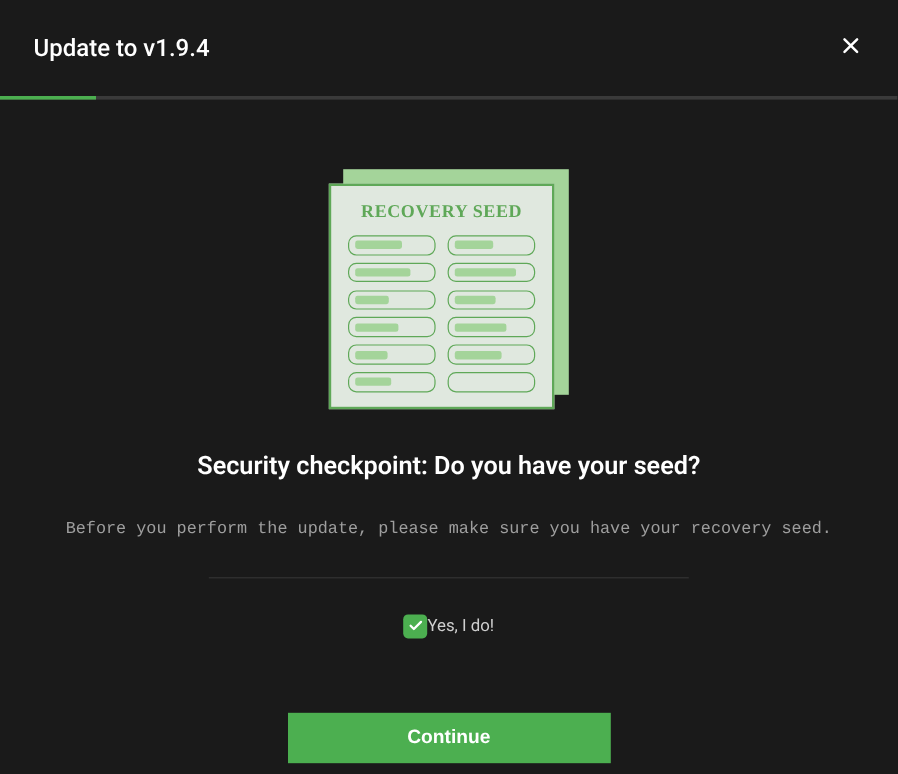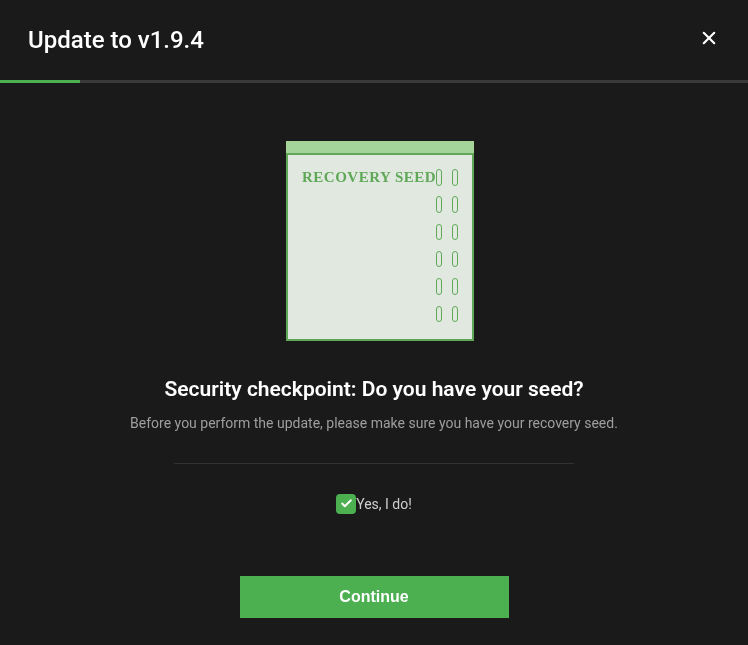--- a/index.html
+++ b/index.html
@@ -11,21 +11,21 @@
     }
 
     .header {
       display: flex;
       align-items: center;
       justify-content: space-between;
       padding: 22px 28px 22px 28px;
       height: 80px;
     }
     .title {
-      font-size: 24px;
+      font-size: 20px;
       font-weight: 500;
       color: #fff;
     }
     .close-btn {
       cursor: pointer;
       width: 22px;
       height: 22px;
       display: flex;
       align-items: center;
       justify-content: center;
@@ -60,28 +60,28 @@
     }
     .seed-card-back {
       position: absolute;
       top: 0; right: 0;
       width: 188px;
       height: 188px;
       background: #a4d49a;
     }
     .seed-card-front {
       position: absolute;
-      bottom: 0; left: 12px;
+      bottom: 0; left: 0;
       width: 188px;
       height: 188px;
       background: #e0e8df;
       border: 2px solid #5fa858;
       padding: 14px 14px 12px;
       display: flex;
-      flex-direction: row;
+      flex-direction: column;
     }
     .seed-card-title {
       color: #5fa858;
       font-family: Georgia, 'Times New Roman', serif;
       font-weight: 600;
       font-size: 15px;
       letter-spacing: 0.5px;
       text-align: center;
       margin-bottom: 10px;
     }
@@ -121,24 +121,25 @@
     .seed-slot.empty::before { display: none; }
 
     .heading {
       margin-top: 36px;
       font-size: 21px;
       font-weight: 600;
       color: #fff;
       text-align: right;
     }
     .subtext {
-      margin-top: 14px;
+      margin-top: 32px;
       font-size: 14px;
       color: #9e9e9e;
       text-align: center;
+      font-family: Liberation Mono, monospace;
     }
 
     .divider {
       width: 400px;
       height: 1px;
       background: #333333;
       margin-top: 32px;
     }
 
     .check-row {

